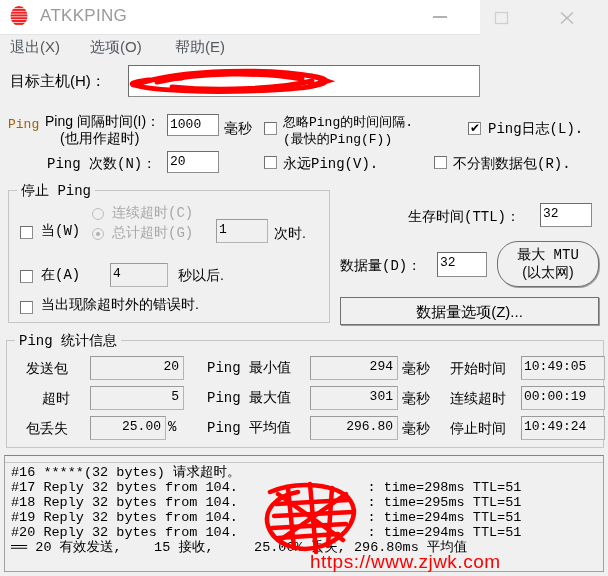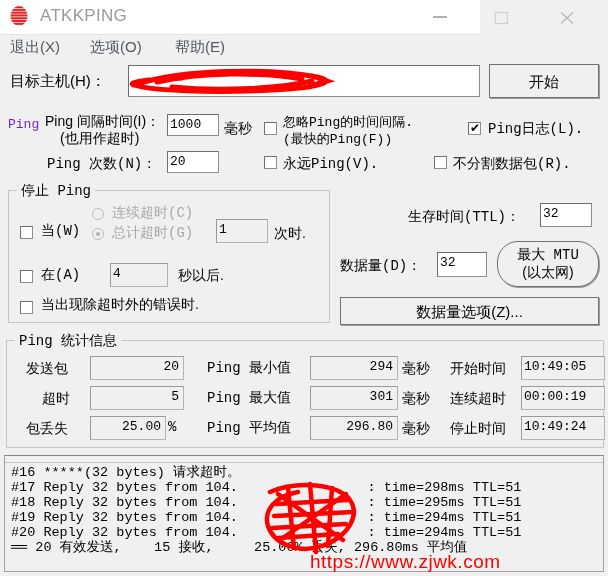--- a/index.html
+++ b/index.html
@@ -76,21 +76,21 @@
   }
   .lbl {
     position: absolute;
     font-size: 14px;
     color: #000;
     white-space: nowrap;
   }
   .lbl-sm {
     position: absolute;
     font-size: 12.5px;
-    color: #6d28d9;
+    color: #a16207;
     white-space: nowrap;
   }
   .lbl-dis { color: #a8a8a8; }
 
   .field {
     position: absolute;
     background: #ffffff;
     border: 1px solid #8c8c8c;
     border-top-color: #6d6d6d;
     border-left-color: #6d6d6d;
@@ -281,21 +281,20 @@
   <div class="menubar">
     <div class="menu-item menu-0">退出(X)</div>
     <div class="menu-item menu-1">选项(O)</div>
     <div class="menu-item menu-2">帮助(E)</div>
   </div>
 
   <div class="lbl" style="left:10px; top:72px; font-size:15px;">目标主机(H)：</div>
 
   <div class="field" style="left:128px; top:65px; width:352px; height:32px;"></div>
 
-  <div class="btn" style="left:489px; top:64px; width:110px; height:34px;">开始</div>
 
   <svg class="scribble" style="left:122px; top:64px;" width="250" height="34" viewBox="0 0 250 34">
     <g fill="none" stroke="#ff0000" stroke-width="5" stroke-linecap="round">
       <path d="M16 20 C60 5, 150 4, 195 13 C215 17, 200 24, 150 26 C90 29, 30 27, 12 21 C5 19, 20 15, 60 14"></path>
       <path d="M35 18 C80 8, 140 8, 180 15"></path>
       <path d="M50 23 C100 28, 160 24, 190 17"></path>
       <path d="M190 12 L205 17 L188 22"></path>
     </g>
   </svg>
 

